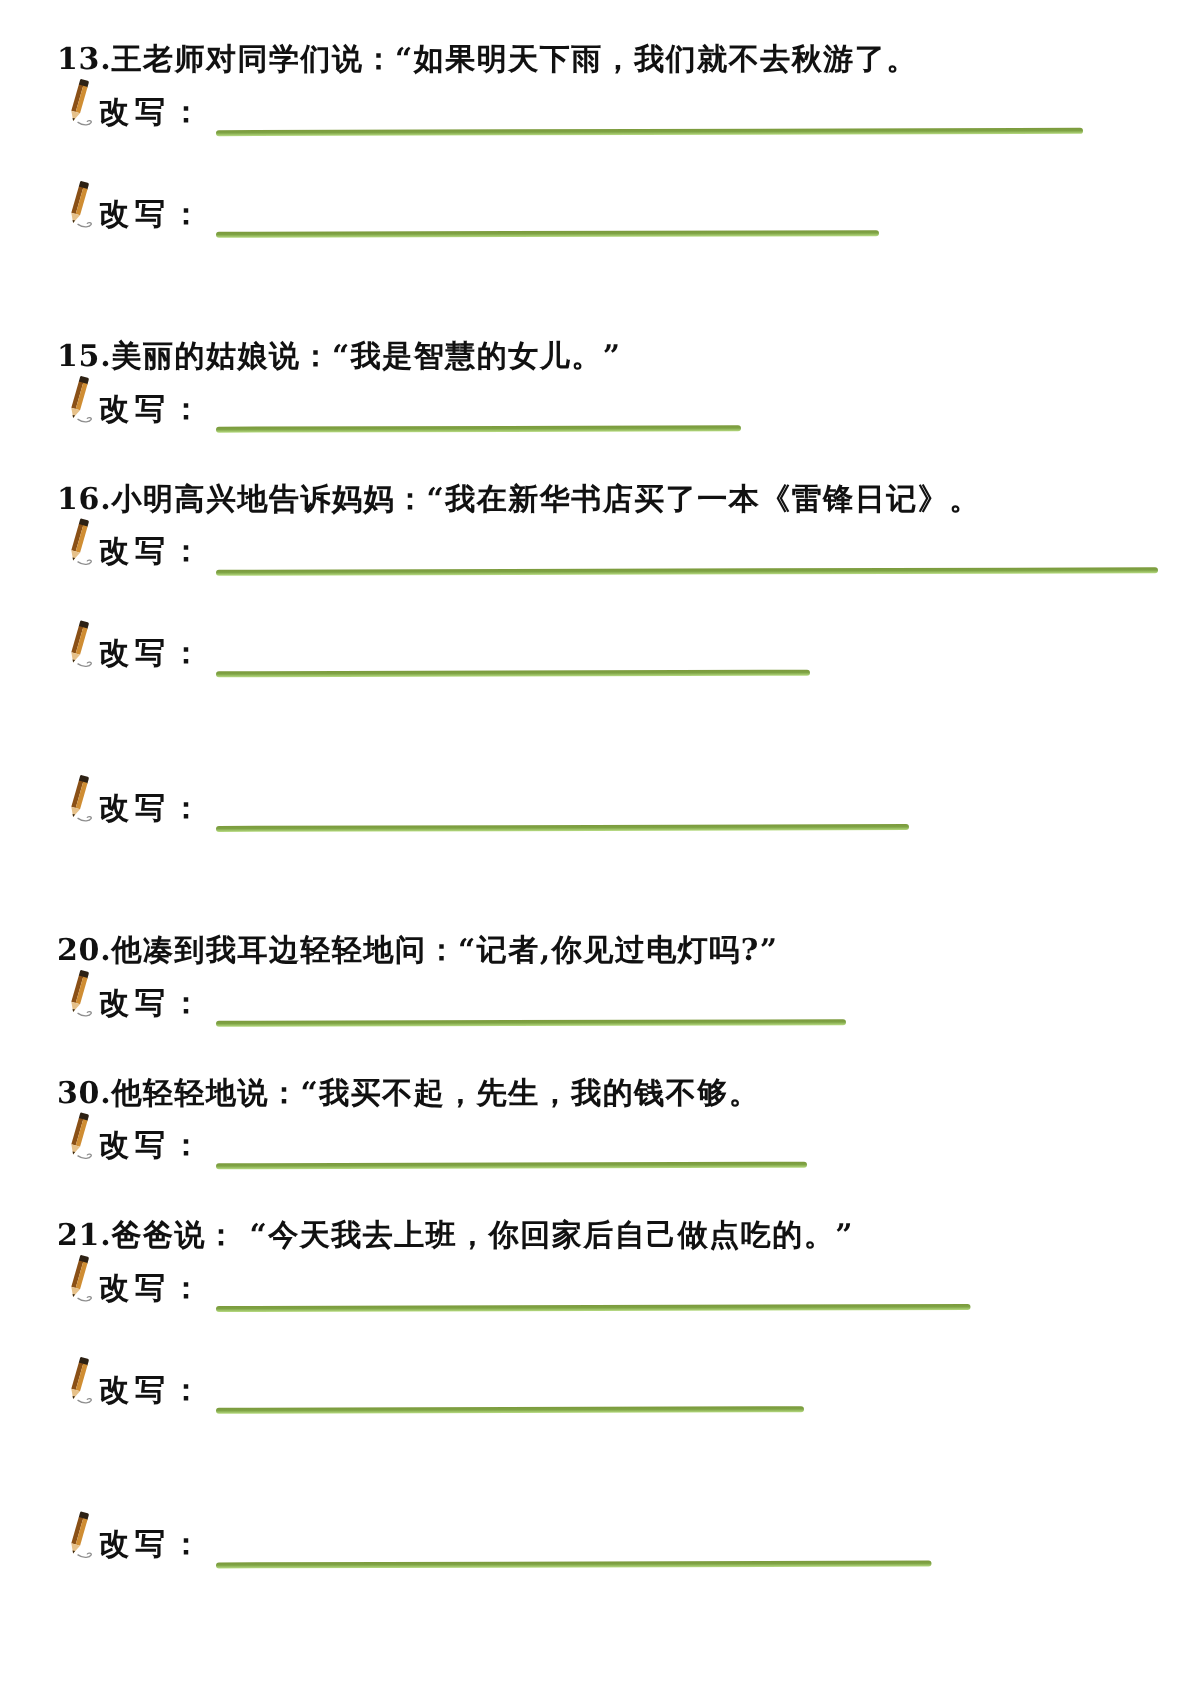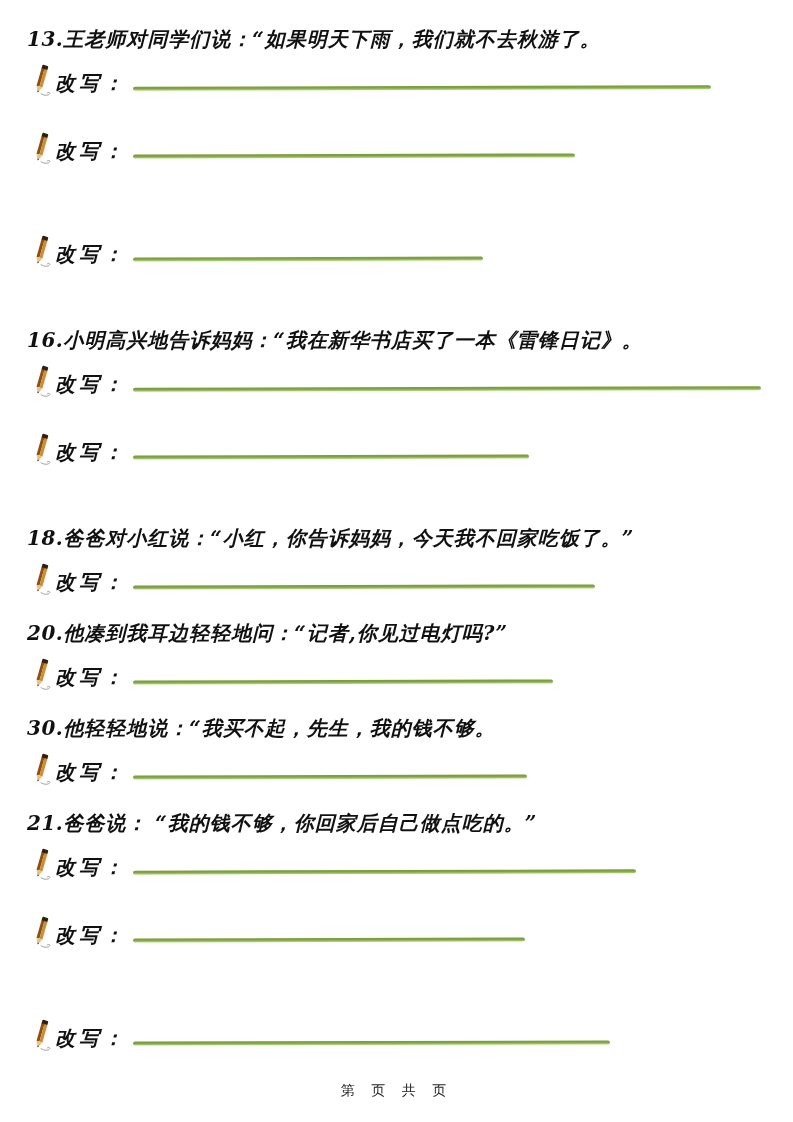--- a/index.html
+++ b/index.html
@@ -13,36 +13,35 @@
   }
   .page{
     position:absolute;inset:0;
   }
   .items{
     position:absolute;
     top:26px;left:0;right:0;
   }
   .item{
     height:95px;
-    padding-left:27px;
+    padding-left:38px;
     box-sizing:border-box;
-    font-style:italic;
   }
   .sentence{
     font-size:20px;
     line-height:27px;
     font-weight:700;
     letter-spacing:1px;
     white-space:nowrap;
   }
   .num{letter-spacing:0.5px;}
   .rewrite-row{
     margin-top:8px;
     display:flex;
-    align-items:flex-end;
+    align-items:flex-start;
     height:36px;
   }
   .pen{
     width:26px;height:34px;
     margin-left:2px;
     margin-right:0px;
     margin-top:-10px;
     flex:0 0 auto;
   }
   .rewrite-label{
@@ -106,20 +105,21 @@
           <polygon points="14.1,32.1 16.1,32.1 15.1,34.2" fill="#3a2a14"></polygon>
         </g>
         <path d="M13.5 34.5 c 5 3.5 9.5 2 10.5 0.2 c 0.7 -1.4 -2.6 -2 -3.2 -0.4" stroke="#8f8f8f" stroke-width="1" fill="none"></path>
       </svg>
       <span class="rewrite-label">改写：</span>
       <div class="underline" style="width: 442px;"></div>
     </div>
   </div>
 
   <div class="item">
+    <div class="sentence"><span class="num">15.</span><span class="text">美丽的姑娘说：“我是智慧的女儿。”</span></div>
     <div class="rewrite-row">
       <svg class="pen" viewBox="0 0 30 38" aria-hidden="true">
         <g transform="rotate(16 15 16)">
           <rect x="11.6" y="1.5" width="7" height="5.5" rx="1.2" fill="#2d2114"></rect>
           <rect x="11.6" y="6" width="3.5" height="21" fill="#8a5016"></rect>
           <rect x="15.1" y="6" width="3.5" height="21" fill="#cf8d33"></rect>
           <polygon points="11.6,27 18.6,27 15.1,34.2" fill="#e6c18a"></polygon>
           <polygon points="14.1,32.1 16.1,32.1 15.1,34.2" fill="#3a2a14"></polygon>
         </g>
         <path d="M13.5 34.5 c 5 3.5 9.5 2 10.5 0.2 c 0.7 -1.4 -2.6 -2 -3.2 -0.4" stroke="#8f8f8f" stroke-width="1" fill="none"></path>
@@ -158,21 +158,20 @@
           <polygon points="14.1,32.1 16.1,32.1 15.1,34.2" fill="#3a2a14"></polygon>
         </g>
         <path d="M13.5 34.5 c 5 3.5 9.5 2 10.5 0.2 c 0.7 -1.4 -2.6 -2 -3.2 -0.4" stroke="#8f8f8f" stroke-width="1" fill="none"></path>
       </svg>
       <span class="rewrite-label">改写：</span>
       <div class="underline" style="width: 396px;"></div>
     </div>
   </div>
 
   <div class="item">
-    <div class="sentence"><span class="num">18.</span><span class="text">爸爸对小红说：“小红，你告诉妈妈，今天我不回家吃饭了。”</span></div>
     <div class="rewrite-row">
       <svg class="pen" viewBox="0 0 30 38" aria-hidden="true">
         <g transform="rotate(16 15 16)">
           <rect x="11.6" y="1.5" width="7" height="5.5" rx="1.2" fill="#2d2114"></rect>
           <rect x="11.6" y="6" width="3.5" height="21" fill="#8a5016"></rect>
           <rect x="15.1" y="6" width="3.5" height="21" fill="#cf8d33"></rect>
           <polygon points="11.6,27 18.6,27 15.1,34.2" fill="#e6c18a"></polygon>
           <polygon points="14.1,32.1 16.1,32.1 15.1,34.2" fill="#3a2a14"></polygon>
         </g>
         <path d="M13.5 34.5 c 5 3.5 9.5 2 10.5 0.2 c 0.7 -1.4 -2.6 -2 -3.2 -0.4" stroke="#8f8f8f" stroke-width="1" fill="none"></path>
@@ -212,21 +211,21 @@
           <polygon points="14.1,32.1 16.1,32.1 15.1,34.2" fill="#3a2a14"></polygon>
         </g>
         <path d="M13.5 34.5 c 5 3.5 9.5 2 10.5 0.2 c 0.7 -1.4 -2.6 -2 -3.2 -0.4" stroke="#8f8f8f" stroke-width="1" fill="none"></path>
       </svg>
       <span class="rewrite-label">改写：</span>
       <div class="underline" style="width: 394px;"></div>
     </div>
   </div>
 
   <div class="item">
-    <div class="sentence"><span class="num">21.</span><span class="text">爸爸说： “我的钱不够，你回家后自己做点吃的。”</span></div>
+    <div class="sentence"><span class="num">21.</span><span class="text">爸爸说： “今天我去上班，你回家后自己做点吃的。”</span></div>
     <div class="rewrite-row">
       <svg class="pen" viewBox="0 0 30 38" aria-hidden="true">
         <g transform="rotate(16 15 16)">
           <rect x="11.6" y="1.5" width="7" height="5.5" rx="1.2" fill="#2d2114"></rect>
           <rect x="11.6" y="6" width="3.5" height="21" fill="#8a5016"></rect>
           <rect x="15.1" y="6" width="3.5" height="21" fill="#cf8d33"></rect>
           <polygon points="11.6,27 18.6,27 15.1,34.2" fill="#e6c18a"></polygon>
           <polygon points="14.1,32.1 16.1,32.1 15.1,34.2" fill="#3a2a14"></polygon>
         </g>
         <path d="M13.5 34.5 c 5 3.5 9.5 2 10.5 0.2 c 0.7 -1.4 -2.6 -2 -3.2 -0.4" stroke="#8f8f8f" stroke-width="1" fill="none"></path>
@@ -263,14 +262,13 @@
           <polygon points="11.6,27 18.6,27 15.1,34.2" fill="#e6c18a"></polygon>
           <polygon points="14.1,32.1 16.1,32.1 15.1,34.2" fill="#3a2a14"></polygon>
         </g>
         <path d="M13.5 34.5 c 5 3.5 9.5 2 10.5 0.2 c 0.7 -1.4 -2.6 -2 -3.2 -0.4" stroke="#8f8f8f" stroke-width="1" fill="none"></path>
       </svg>
       <span class="rewrite-label">改写：</span>
       <div class="underline" style="width: 477px;"></div>
     </div>
   </div>
 </div>
-  <div class="footer">第 页 共 页</div>
 </div>
 
 </body></html>

